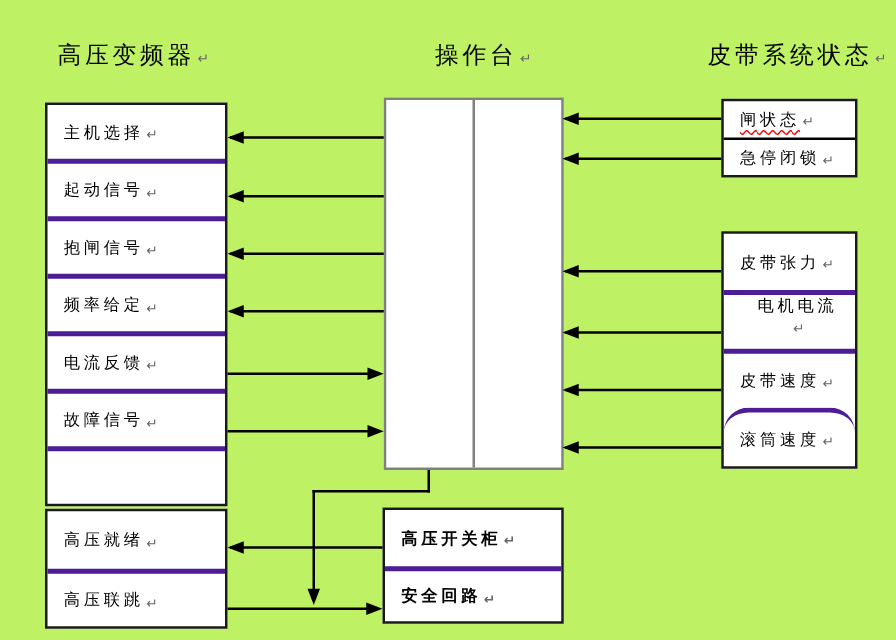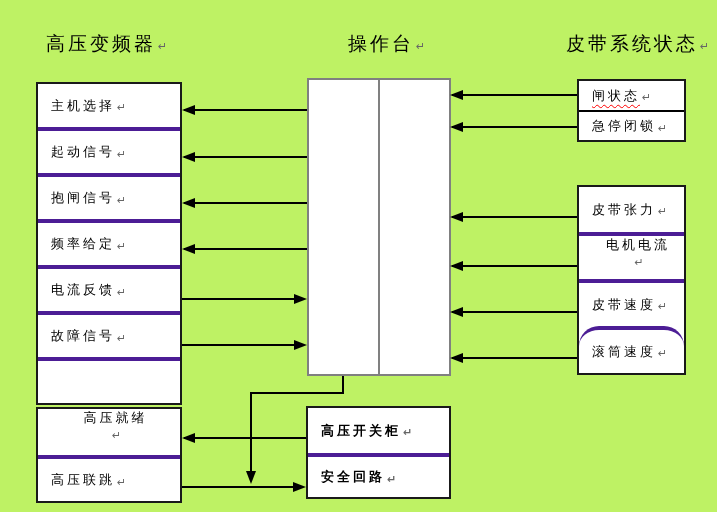--- a/index.html
+++ b/index.html
@@ -104,21 +104,21 @@
     <div class="row bt" style="height:46px;">
         <span class="lbl">故障信号</span>
         <span class="ret">↵</span>
       </div>
     <div class="row bt" style="height:46px;">
         <span class="lbl"></span>
       </div>
   </div>
 
   <div class="tbl" style="left:36px; top:407px; width:146px; height:96px;">
-    <div class="row" style="height:46px;flex-direction:column;">
+    <div class="row" style="height:46px;">
         <span class="lbl">高压就绪</span>
         <span class="ret">↵</span>
       </div>
     <div class="row bt" style="height:46px;">
         <span class="lbl">高压联跳</span>
         <span class="ret">↵</span>
       </div>
   </div>
 
   <div class="tbl gray" style="left:307px; top:78px; width:144px; height:298px;">

